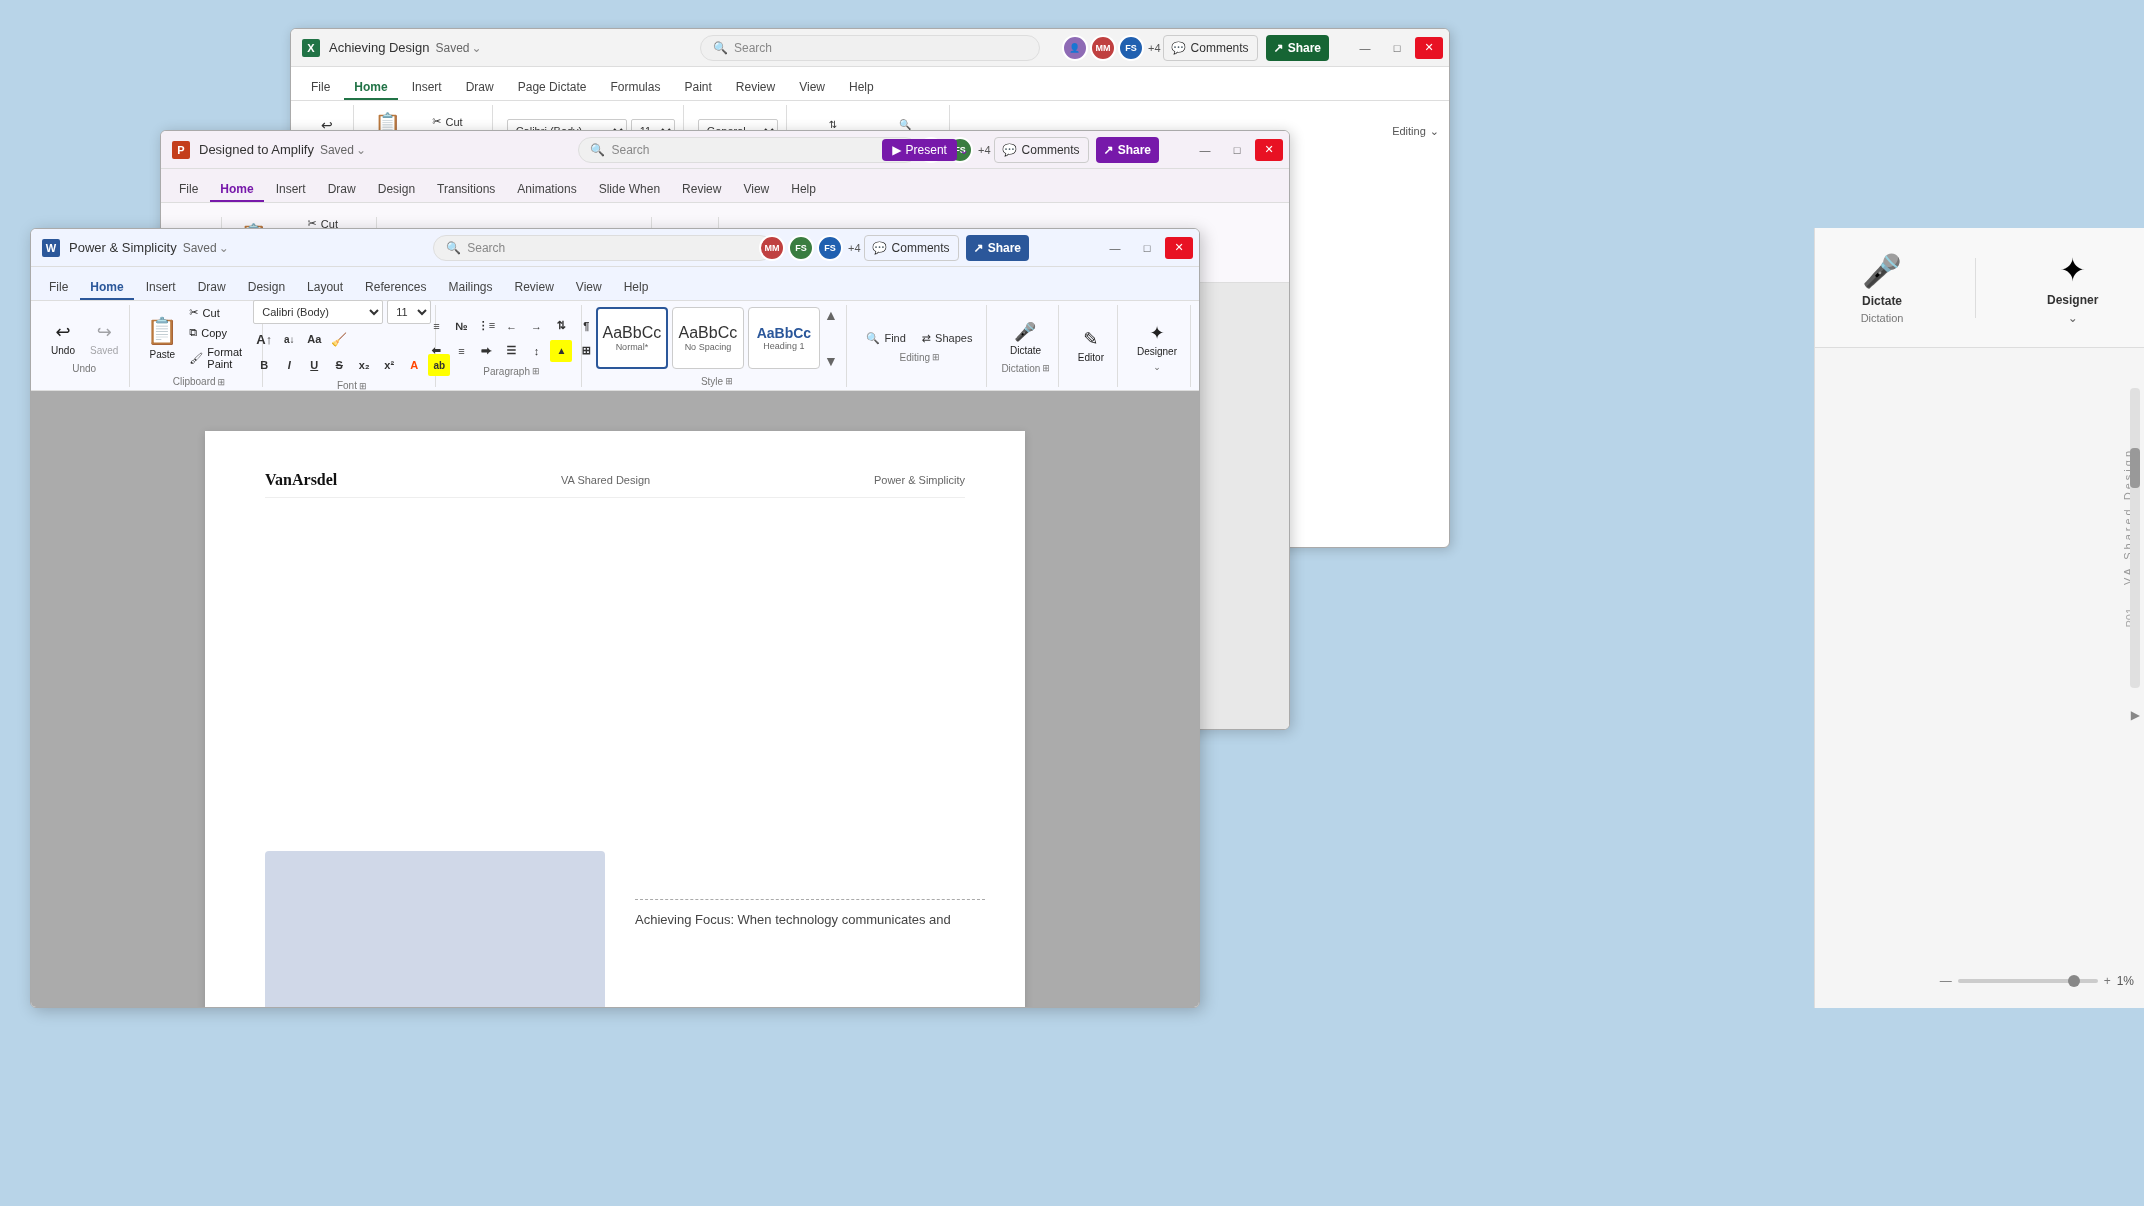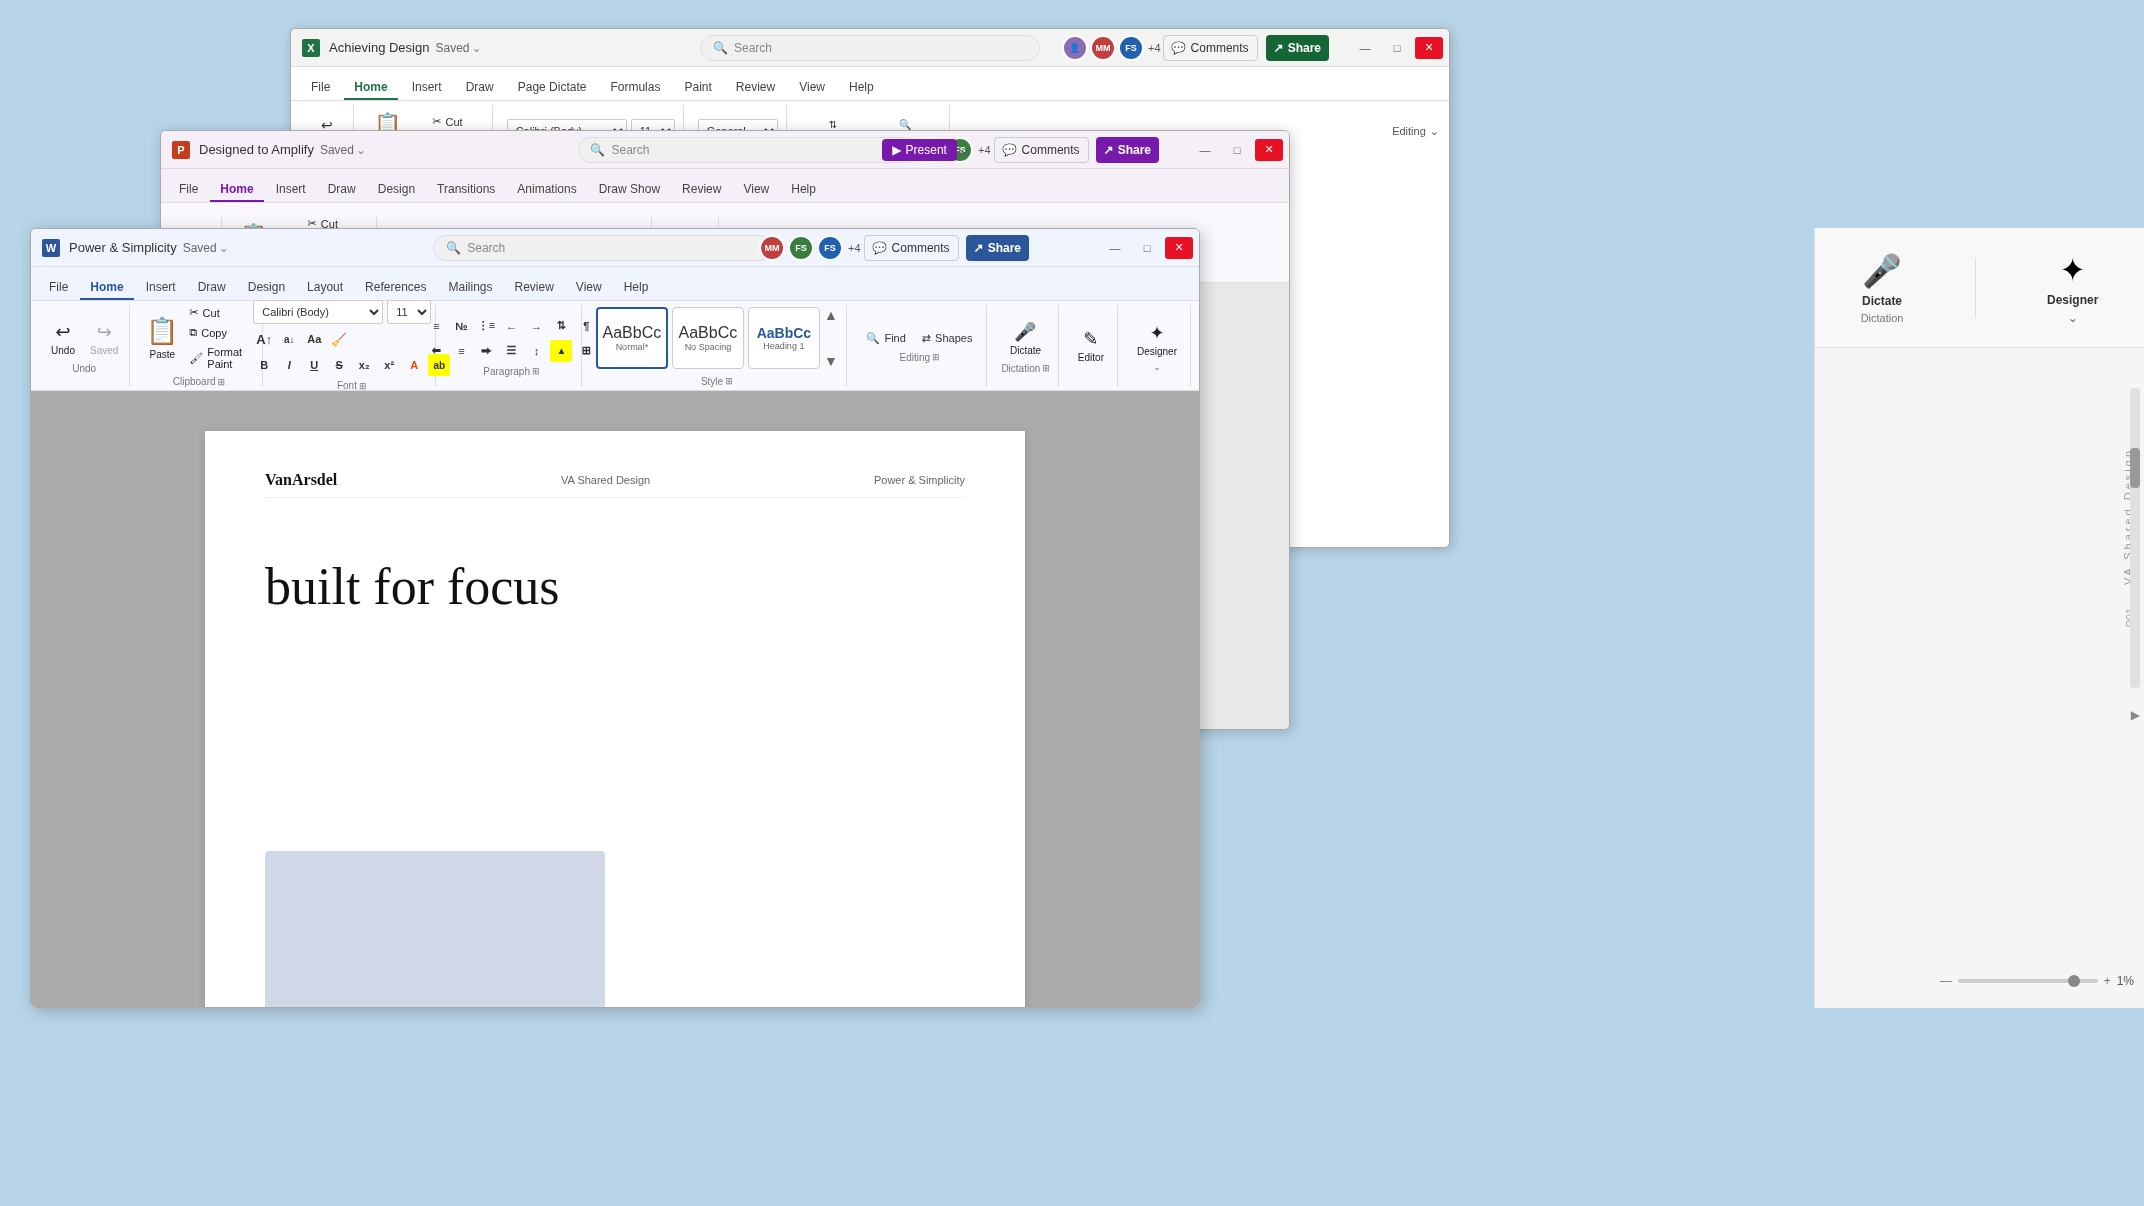--- a/index.html
+++ b/index.html
@@ -729,21 +729,21 @@
   </div>
 
   <div class="ppt-ribbon-tabs">
     <span class="ppt-ribbon-tab">File</span>
     <span class="ppt-ribbon-tab active">Home</span>
     <span class="ppt-ribbon-tab">Insert</span>
     <span class="ppt-ribbon-tab">Draw</span>
     <span class="ppt-ribbon-tab">Design</span>
     <span class="ppt-ribbon-tab">Transitions</span>
     <span class="ppt-ribbon-tab">Animations</span>
-    <span class="ppt-ribbon-tab">Draw Show</span>
+    <span class="ppt-ribbon-tab">Slide When</span>
     <span class="ppt-ribbon-tab">Review</span>
     <span class="ppt-ribbon-tab">View</span>
     <span class="ppt-ribbon-tab">Help</span>
   </div>
 
   <div class="ppt-ribbon-content">
     <div class="ribbon-group">
       <div class="rb-btn">
         <span>↩</span>
         <span>Undo</span>
@@ -1039,25 +1039,28 @@
   <div class="word-scroll-area">
     <div class="word-doc-page">
 
       <div class="doc-header-bar">
         <span class="doc-logo">VanArsdel</span>
         <span>VA Shared Design</span>
         <span>Power &amp; Simplicity</span>
       </div>
 
       <div class="doc-main-heading">
-        <div>built for focus</div>
       </div>
 
       <div class="doc-image-placeholder"></div>
 
+      <div style="position:absolute;right:60px;bottom:200px;max-width:330px;">
+        <div style="border-top:1px dashed #aaa;margin-bottom:10px;width:350px;"></div>
+        <p class="doc-body-text">Achieving Focus: When technology communicates and</p>
+      </div>
 
     </div>
   </div>
 </div>
 
 <div style="position:absolute;right:0;top:228px;width:330px;height:780px;background:#f5f5f5;border-left:1px solid #ddd;">
 
   <div style="height:120px;background:#f8f8f8;border-bottom:1px solid #ddd;display:flex;align-items:center;justify-content:space-around;padding:10px;">
     <div class="panel-btn">
       <span style="font-size:32px;">🎤</span>

